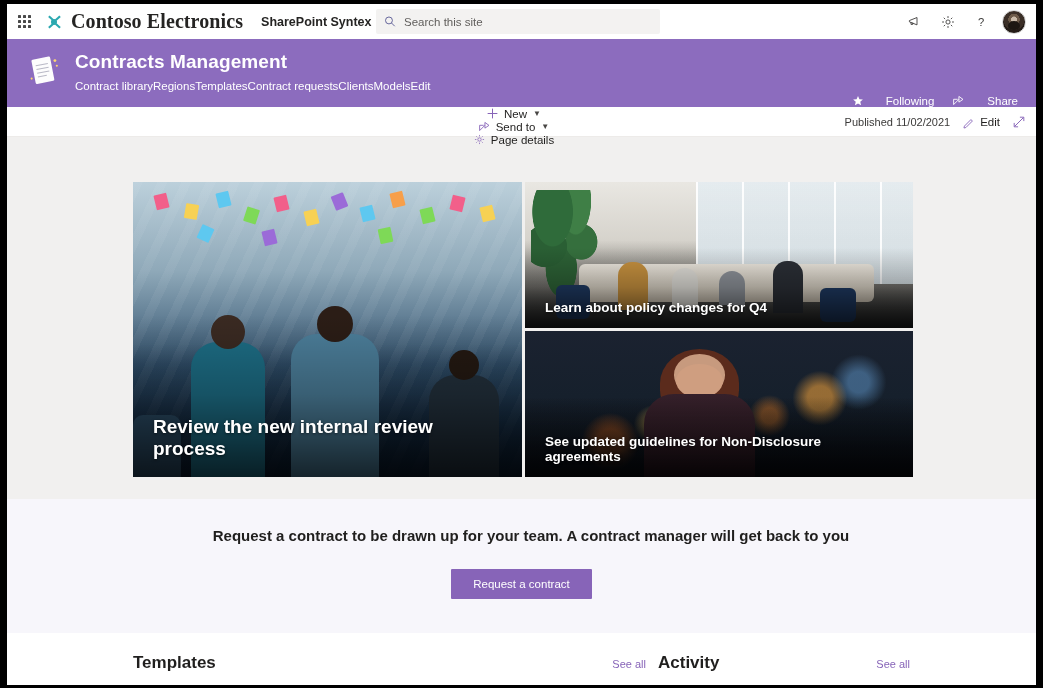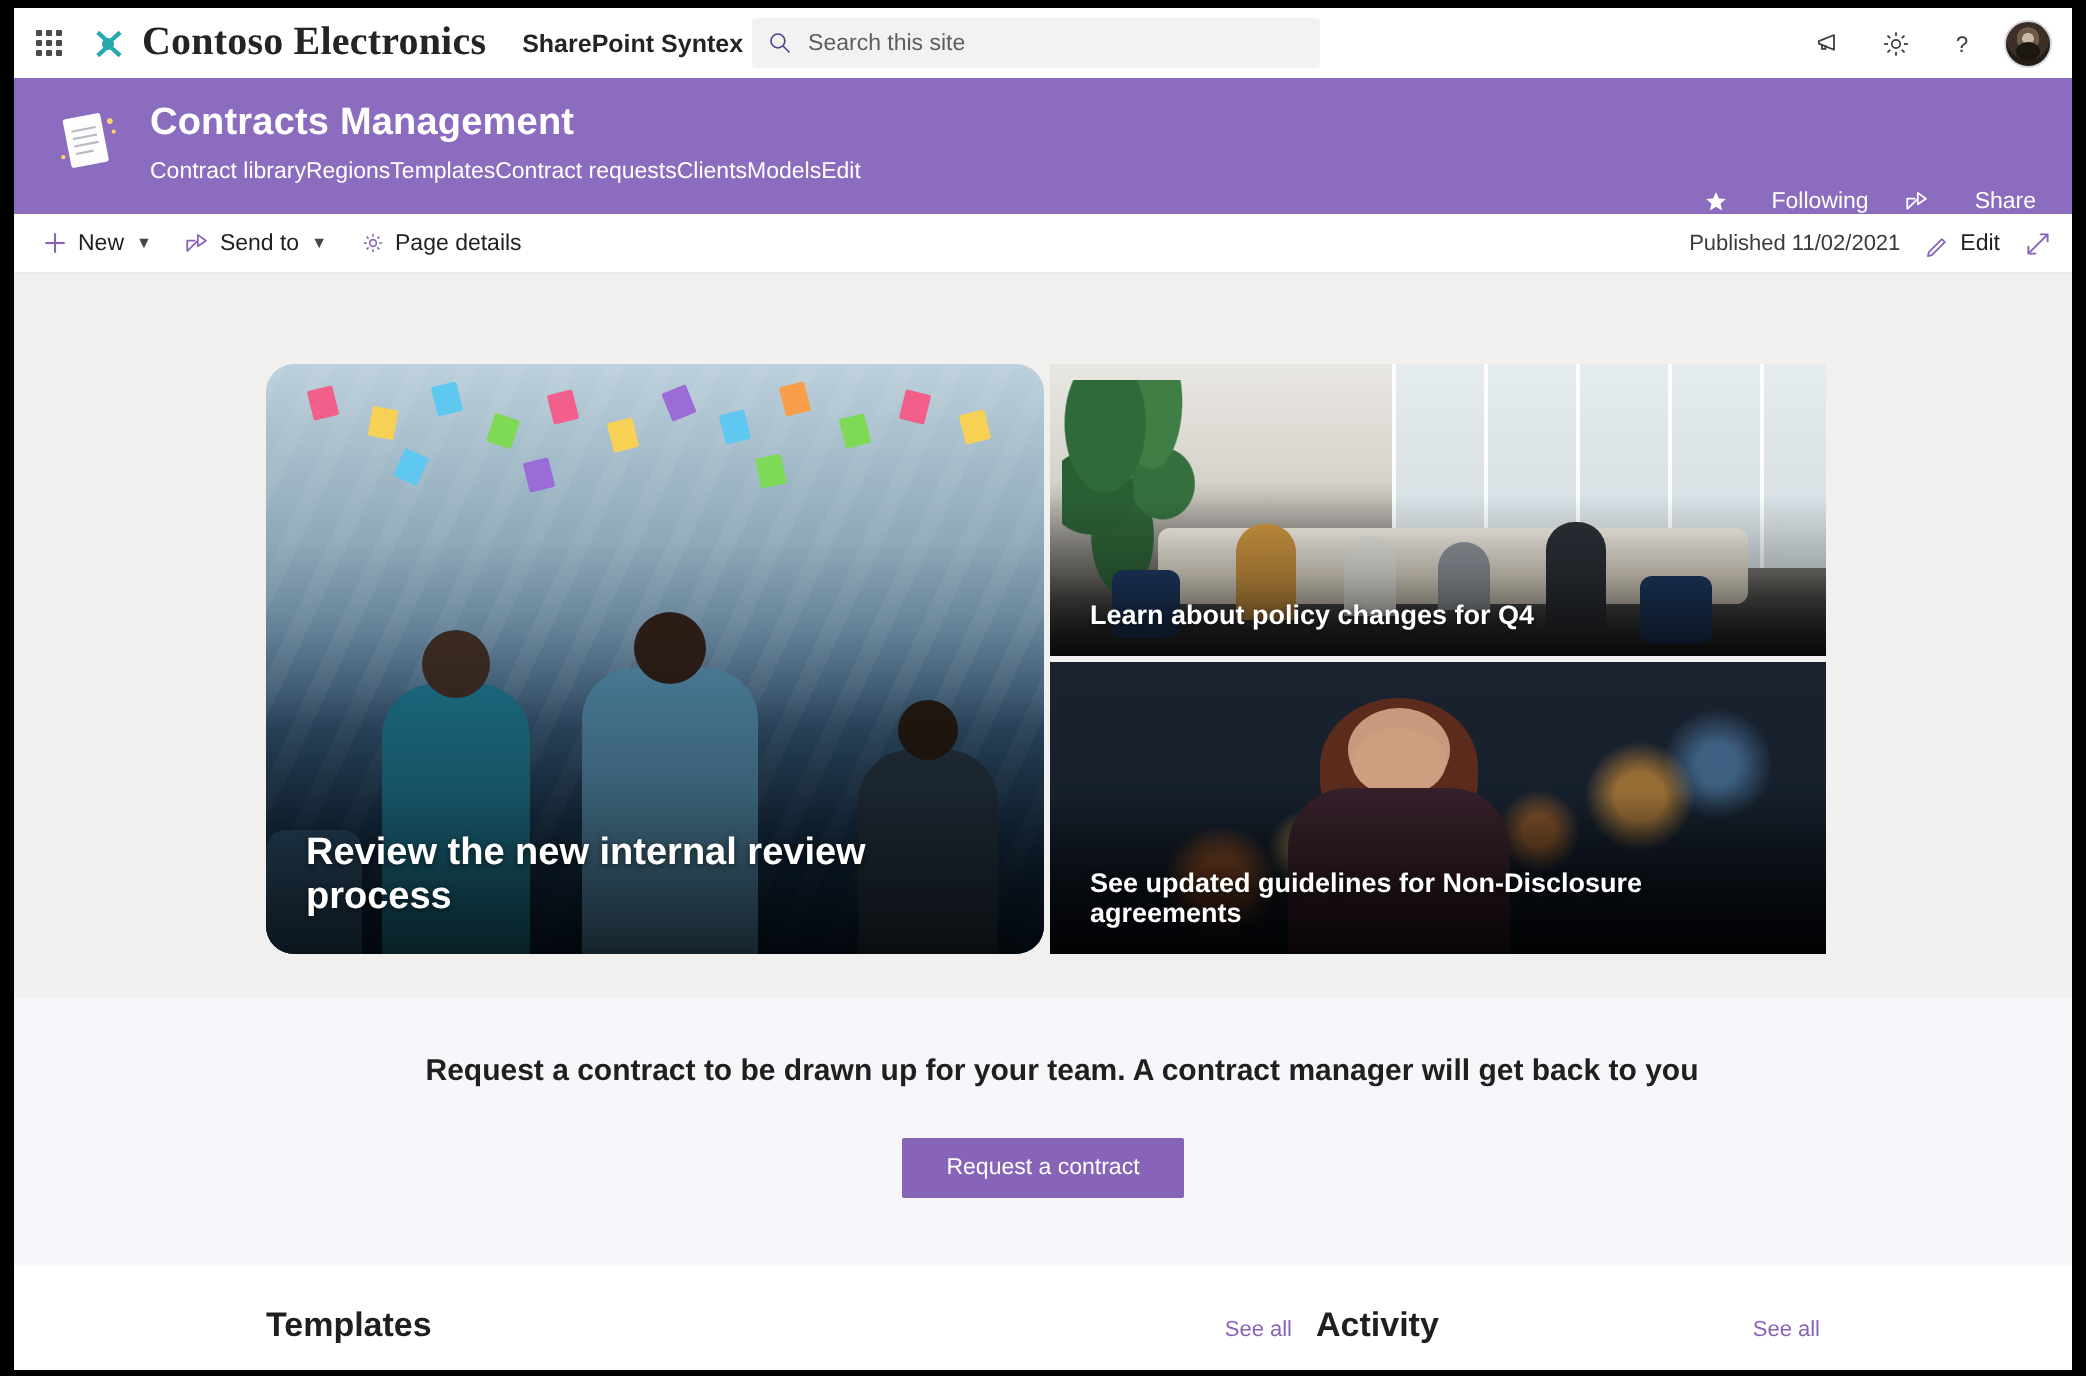--- a/index.html
+++ b/index.html
@@ -107,20 +107,21 @@
   .site-action {
     display: flex; align-items: center; gap: 22px;
     font-size: 11.5px; color: #fff; cursor: pointer;
   }
   
   .cmdbar {
     height: 30px; width: 1029px; background: #fff;
     border-bottom: 1px solid #edebe9;
     display: flex; align-items: center; padding: 0 14px;
     position: relative;
+    flex-direction: column;
   }
   .cmd {
     display: flex; align-items: center; gap: 5px;
     font-size: 11.5px; color: #201f1e; cursor: pointer;
     margin-right: 16px; height: 30px;
   }
   .cmd .chev { font-size: 8px; color: #484644; margin-left: 1px; }
   .cmd .ico { color: #8764b8; display: flex; align-items: center; }
   .cmd-right {
     position: absolute; right: 10px; top: 0; height: 30px;
@@ -134,21 +135,21 @@
     padding: 45px 0 22px 0;
   }
   .hero {
     width: 777px; margin: 0 auto;
     display: grid;
     grid-template-columns: 389px 388px;
     grid-template-rows: 146px 146px;
     gap: 3px;
   }
   .tile { position: relative; overflow: hidden; cursor: pointer; }
-  .tile-big { grid-row: 1 / span 2; border-radius: 14px; }
+  .tile-big { grid-row: 1 / span 2; }
   .tile-title {
     position: absolute; left: 20px; right: 16px; bottom: 13px;
     color: #fff; font-weight: 700; z-index: 3;
     text-shadow: 0 1px 3px rgba(0,0,0,.55);
   }
   .tile-big .tile-title { font-size: 19px; bottom: 17px; }
   .tile-small .tile-title { font-size: 13.5px; }
   .tile .shade {
     position: absolute; inset: 0; z-index: 2;
     background: linear-gradient(to top, rgba(0,0,0,.72) 0%, rgba(0,0,0,.25) 28%, rgba(0,0,0,0) 55%);

